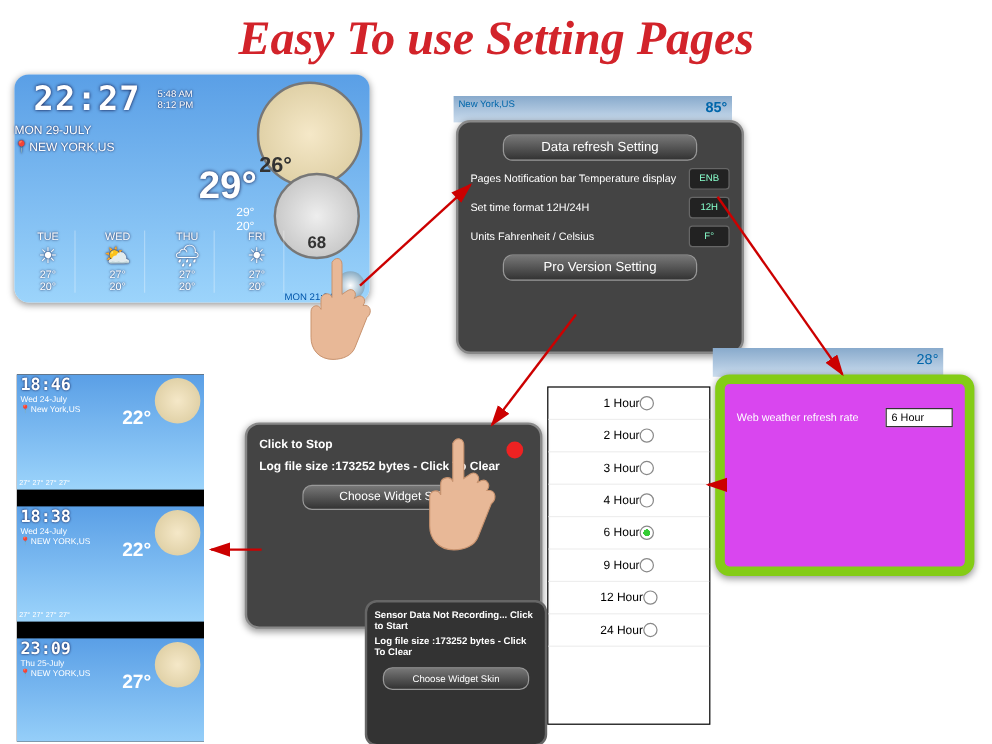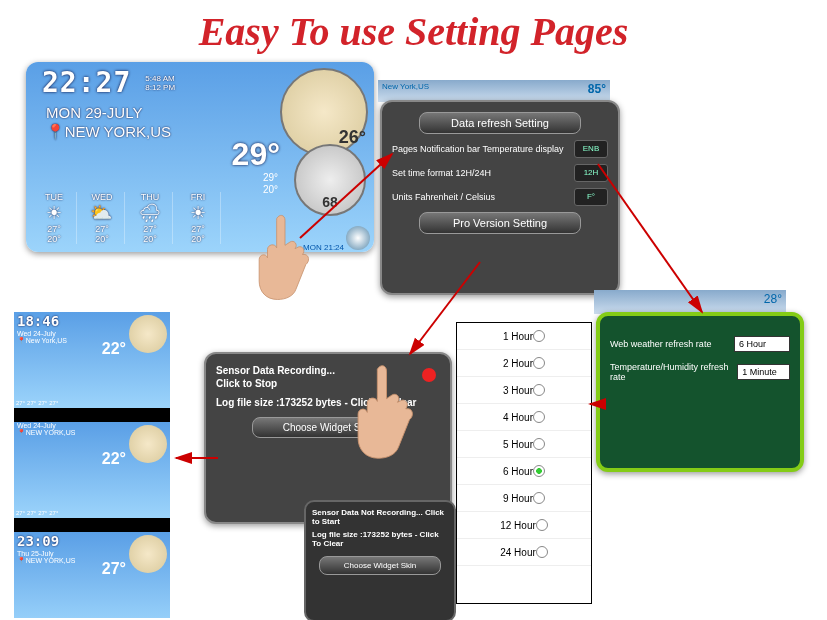--- a/index.html
+++ b/index.html
@@ -1,38 +1,38 @@
 <!DOCTYPE html>
 <html><head>
 <meta charset="utf-8">
 <style>
 body{margin:0;font-family:Arial,sans-serif;background:#fff;width:827px;height:620px;position:relative;overflow:hidden}
 .title{font-family:'Times New Roman',serif;font-style:italic;font-weight:bold;color:#d2232a;font-size:40px;text-align:center;padding-top:8px}
 .panel{position:absolute;border-radius:12px;box-shadow:0 2px 6px rgba(0,0,0,.4)}
 
-.widget1{left:26px;top:62px;width:348px;height:190px;background:linear-gradient(#5a9fe6,#9cd4fb)}
+.widget1{left:12px;top:62px;width:296px;height:190px;background:linear-gradient(#5a9fe6,#9cd4fb)}
 .digiclock{font-family:monospace;color:#fff;font-size:28px;font-weight:bold;letter-spacing:1px;padding:4px 8px;text-shadow:0 0 3px #003}
 .digirow{display:flex;gap:6px;align-items:center;padding:0 8px}
 .sub{color:#fff;font-size:8px;text-shadow:0 0 2px #003}
-.loc{color:#fff;font-size:15px;padding:1px 20px;text-shadow:0 0 2px #003}
-.fc-row{display:flex;gap:3px;padding:4px 6px;position:absolute;bottom:4px;left:0}
+.loc{color:#fff;font-size:10px;padding:1px 0;text-shadow:0 0 2px #003}
+.fc-row{display:flex;gap:13px;padding:4px 6px;position:absolute;bottom:4px;left:0}
 .fc{width:44px;text-align:center;color:#fff;font-size:9px;border-right:1px solid rgba(255,255,255,.3);text-shadow:0 0 2px #003}
 .fc .ic{font-size:18px}
 .bigtemp{color:#fff;font-size:32px;font-weight:bold;position:absolute;right:94px;top:74px;text-shadow:0 0 3px #003}
 .gauge{position:absolute;right:6px;top:6px;width:84px;height:84px;border-radius:50%;background:radial-gradient(#f5e8c8,#d8c89a);border:2px solid #777}
 .gauge2{position:absolute;right:8px;bottom:36px;width:68px;height:68px;border-radius:50%;background:radial-gradient(#eee,#bbb);border:2px solid #777}
 .btn-finger{position:absolute;right:-4px;bottom:-54px;width:84px;height:100px}
 
 .settings1{left:380px;top:100px;width:220px;height:175px;background:#444;border:2px solid #888;padding:8px}
 .sbtn{background:linear-gradient(#777,#333);color:#fff;border:1px solid #999;border-radius:8px;font-size:11px;padding:4px 10px;margin:2px auto;display:block;width:140px;text-align:center}
 .srow{color:#fff;font-size:9px;display:flex;justify-content:space-between;align-items:center;margin:6px 2px}
 .mini{width:32px;height:16px;background:#222;border:1px solid #666;font-size:8px;color:#8fc;text-align:center;line-height:16px;border-radius:3px}
 .topstrip{position:absolute;left:378px;top:80px;width:224px;height:18px;background:linear-gradient(#8ac,#cde);font-size:8px;color:#06a;padding:2px 4px}
 
-.settings2{left:596px;top:312px;width:180px;height:132px;background:#14532d;border:4px solid #84cc16;padding:10px}
+.settings2{left:596px;top:312px;width:180px;height:132px;background:#d946ef;border:8px solid #84cc16;padding:10px}
 .s2row{color:#fff;font-size:9px;display:flex;justify-content:space-between;align-items:center;margin:10px 0}
 .combo{background:#fff;color:#000;font-size:9px;padding:2px 4px;width:46px;border:1px solid #333}
 .topstrip2{position:absolute;left:594px;top:290px;width:184px;height:20px;background:linear-gradient(#8ac,#cde);font-size:8px;color:#06a;padding:2px 4px}
 
 .hourlist{position:absolute;left:456px;top:322px;width:134px;height:280px;background:#fff;border:1px solid #000}
 .hitem{border-bottom:1px solid #eee;padding:7px 10px;font-size:10px;display:flex;justify-content:center;align-items:center}
 .radio{width:10px;height:10px;border:1px solid #888;border-radius:50%}
 .radio.on{background:radial-gradient(#3c3 40%,#fff 42%)}
 
 .sensor{left:204px;top:352px;width:224px;height:148px;background:#444;border:2px solid #888;padding:10px}
@@ -63,21 +63,21 @@
       <div class="sub">5:48 AM</div>
       <div class="sub">8:12 PM</div>
     </div>
   </div>
   <div class="loc">MON 29-JULY</div>
   <div class="loc"><span>📍</span><span>NEW YORK,US</span></div>
   <div class="bigtemp">29°</div>
   <div style="position:absolute;right:96px;top:110px;color:#fff;font-size:10px">29°</div>
   <div style="position:absolute;right:96px;top:122px;color:#fff;font-size:10px">20°</div>
   <div class="gauge">
-    <div style="position:absolute;bottom:6px;width:100%;text-align:right;font-size:18px;color:#333;font-weight:bold">26°</div>
+    <div style="position:absolute;bottom:6px;width:100%;text-align:left;font-size:18px;color:#333;font-weight:bold">26°</div>
   </div>
   <div class="gauge2">
     <div style="position:absolute;bottom:4px;width:100%;text-align:center;font-size:14px;color:#333;font-weight:bold">68</div>
   </div>
   <div class="fc-row" id="forecast-row">
       <div class="fc">
         <div>TUE</div>
         <div class="ic">☀</div>
         <div>27°</div>
         <div>20°</div>
@@ -134,24 +134,20 @@
 
 <div class="topstrip2">
   <span style="float:right;font-weight:normal;font-size:12px;color:#06a">28°</span>
 </div>
 <div class="panel settings2">
   <div id="s2rows">
       <div class="s2row">
         <span>Web weather refresh rate</span>
         <span class="combo">6 Hour</span>
       </div>
-      <div class="s2row">
-        <span>Temperature/Humidity refresh rate</span>
-        <span class="combo">1 Minute</span>
-      </div>
     </div>
 </div>
 
 <div class="hourlist">
     <div id="hours">
       <div class="hitem">
         <span>1 Hour</span>
         <span class="radio "></span>
       </div>
       <div class="hitem">
@@ -160,45 +156,40 @@
       </div>
       <div class="hitem">
         <span>3 Hour</span>
         <span class="radio "></span>
       </div>
       <div class="hitem">
         <span>4 Hour</span>
         <span class="radio "></span>
       </div>
       <div class="hitem">
-        <span>5 Hour</span>
-        <span class="radio "></span>
-      </div>
-      <div class="hitem">
         <span>6 Hour</span>
         <span class="radio on"></span>
       </div>
       <div class="hitem">
         <span>9 Hour</span>
         <span class="radio "></span>
       </div>
       <div class="hitem">
         <span>12 Hour</span>
         <span class="radio "></span>
       </div>
       <div class="hitem">
         <span>24 Hour</span>
         <span class="radio "></span>
       </div>
     </div>
   </div>
 
 <div class="panel sensor">
   <div class="recdot"></div>
-  <div class="stext">Sensor Data Recording...</div>
   <div class="stext">Click to Stop</div>
   <div class="stext" style="margin-top:6px">Log file size :173252 bytes - Click To Clear</div>
   <div class="sbtn2">Choose Widget Skin</div>
 </div>
 <svg class="hand2" viewBox="0 0 80 120">
   <path d="M36 8c3-6 10-5 10 2v30l6-4c5-3 10 3 6 8l4-2c5-2 9 4 5 9l3 0c5 1 6 8 1 12l-12 30c-3 8-12 12-22 12-14 0-22-10-22-22v-26c0-6 8-8 10-2v-10c0-6 9-8 11-2V10z" fill="#e8b897" stroke="#c8936f"></path>
 </svg>
 
 <div class="sensor2">
   <div style="font-weight:bold">Sensor Data Not Recording... Click to Start</div>
@@ -215,20 +206,21 @@
         <div class="lwg"></div>
         <div style="position:absolute;right:44px;top:28px;font-size:16px;font-weight:bold">22°</div>
         <div style="position:absolute;bottom:2px;left:2px;display:flex;gap:2px">
           <span style="font-size:6px">27°</span>
           <span style="font-size:6px">27°</span>
           <span style="font-size:6px">27°</span>
           <span style="font-size:6px">27°</span>
         </div>
       </div>
       <div class="lw">
+        <div class="t">18:38</div>
         <div style="padding:0 3px">Wed 24-July</div>
         <div style="padding:0 3px">📍NEW YORK,US</div>
         <div class="lwg"></div>
         <div style="position:absolute;right:44px;top:28px;font-size:16px;font-weight:bold">22°</div>
         <div style="position:absolute;bottom:2px;left:2px;display:flex;gap:2px">
           <span style="font-size:6px">27°</span>
           <span style="font-size:6px">27°</span>
           <span style="font-size:6px">27°</span>
           <span style="font-size:6px">27°</span>
         </div>

